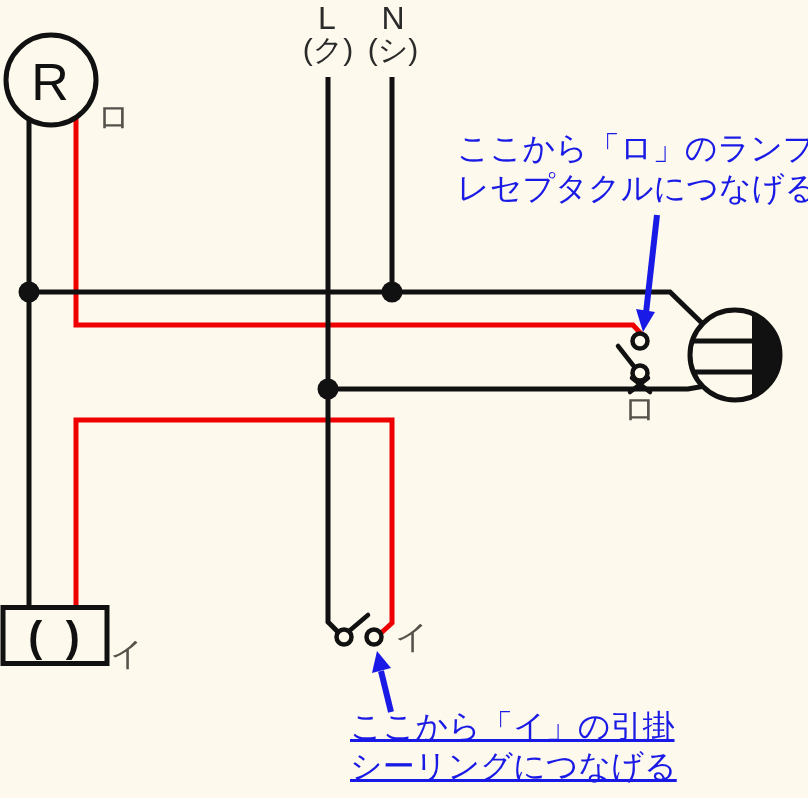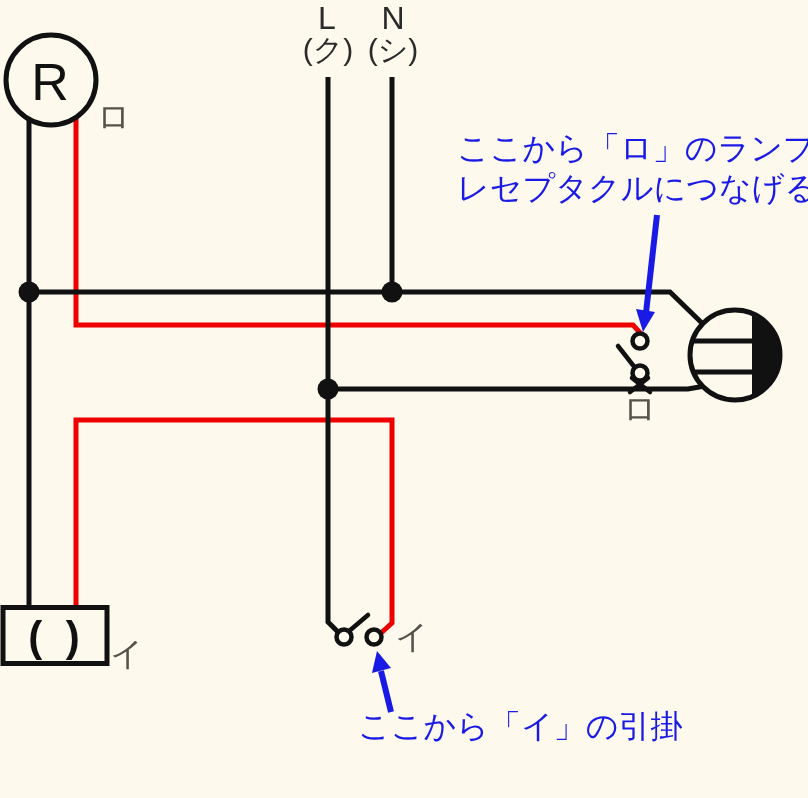--- a/index.html
+++ b/index.html
@@ -99,17 +99,18 @@
   <div class="txt circuit-label" style="left:114px;top:117px;">ロ</div>
   <div class="txt circuit-label" style="left:640px;top:409px;">ロ</div>
   <div class="txt circuit-label" style="left:412px;top:637px;">イ</div>
   <div class="txt circuit-label" style="left:127px;top:654px;">イ</div>
   <div class="txt paren-symbol" style="left:54px;top:637px;">( )</div>
 
   <div class="annotation" style="left:457px;top:128px;">
     <div>ここから「ロ」のランプ</div>
     <div>レセプタクルにつなげる</div>
   </div>
-  <div class="annotation" style="left:358px;top:706px;">
+  <div class="annotation" style="left:350px;top:706px;text-decoration:underline;">
     <div>ここから「イ」の引掛</div>
+    <div>シーリングにつなげる</div>
   </div>
 
 </div>
 
 </body></html>

